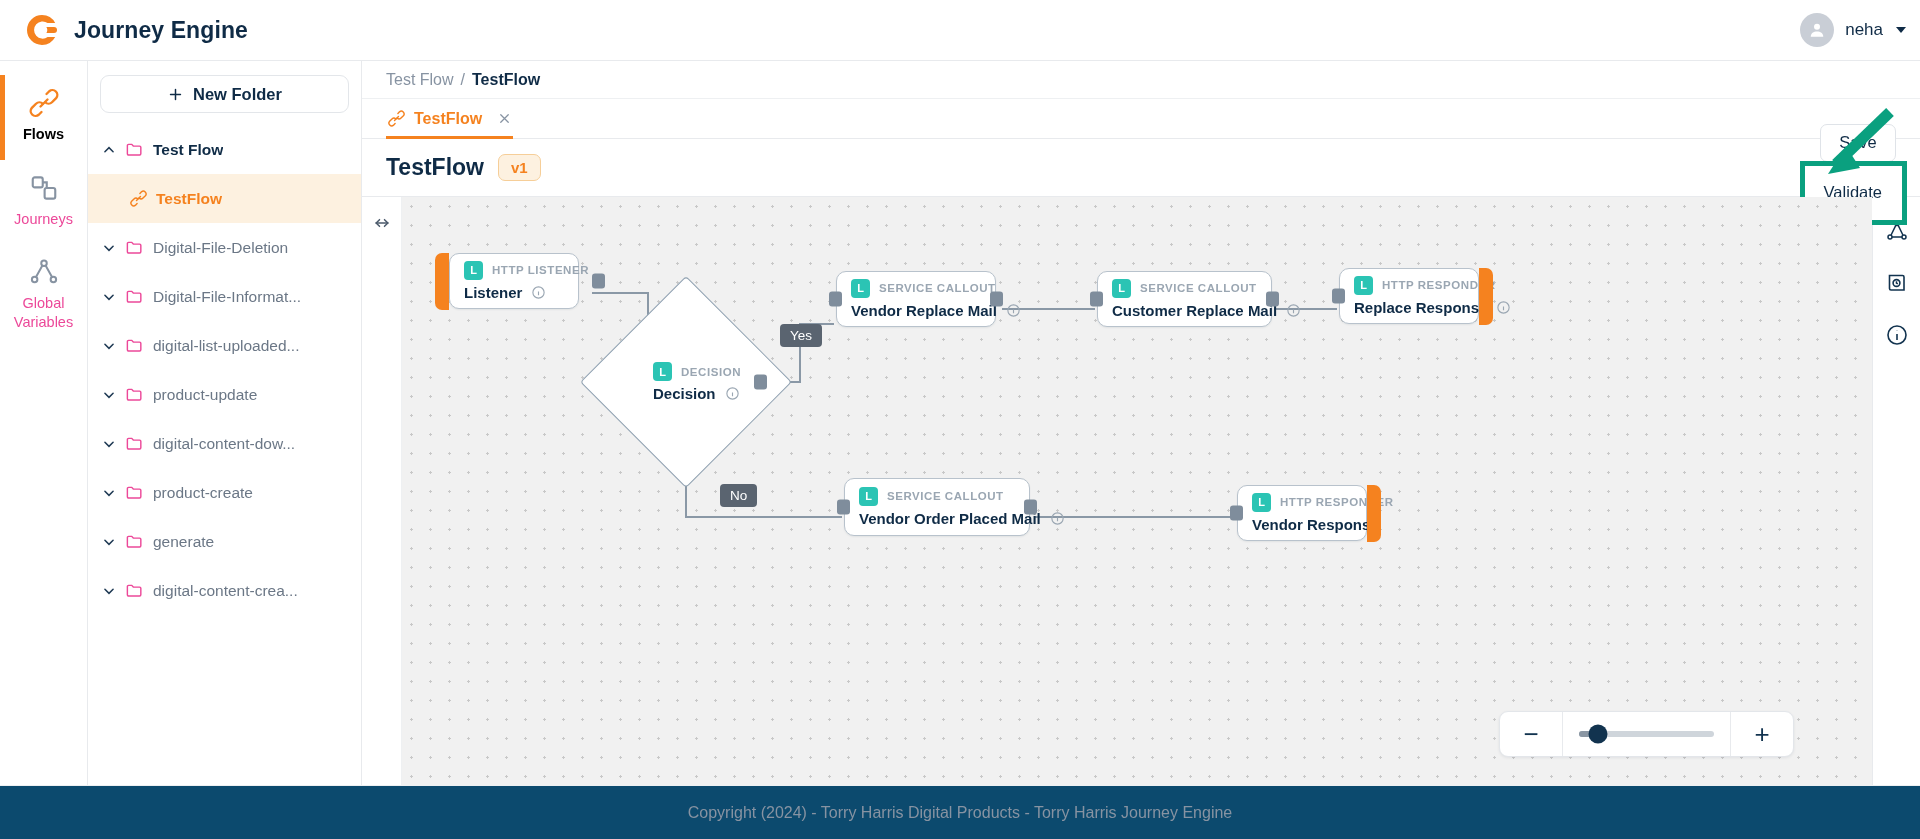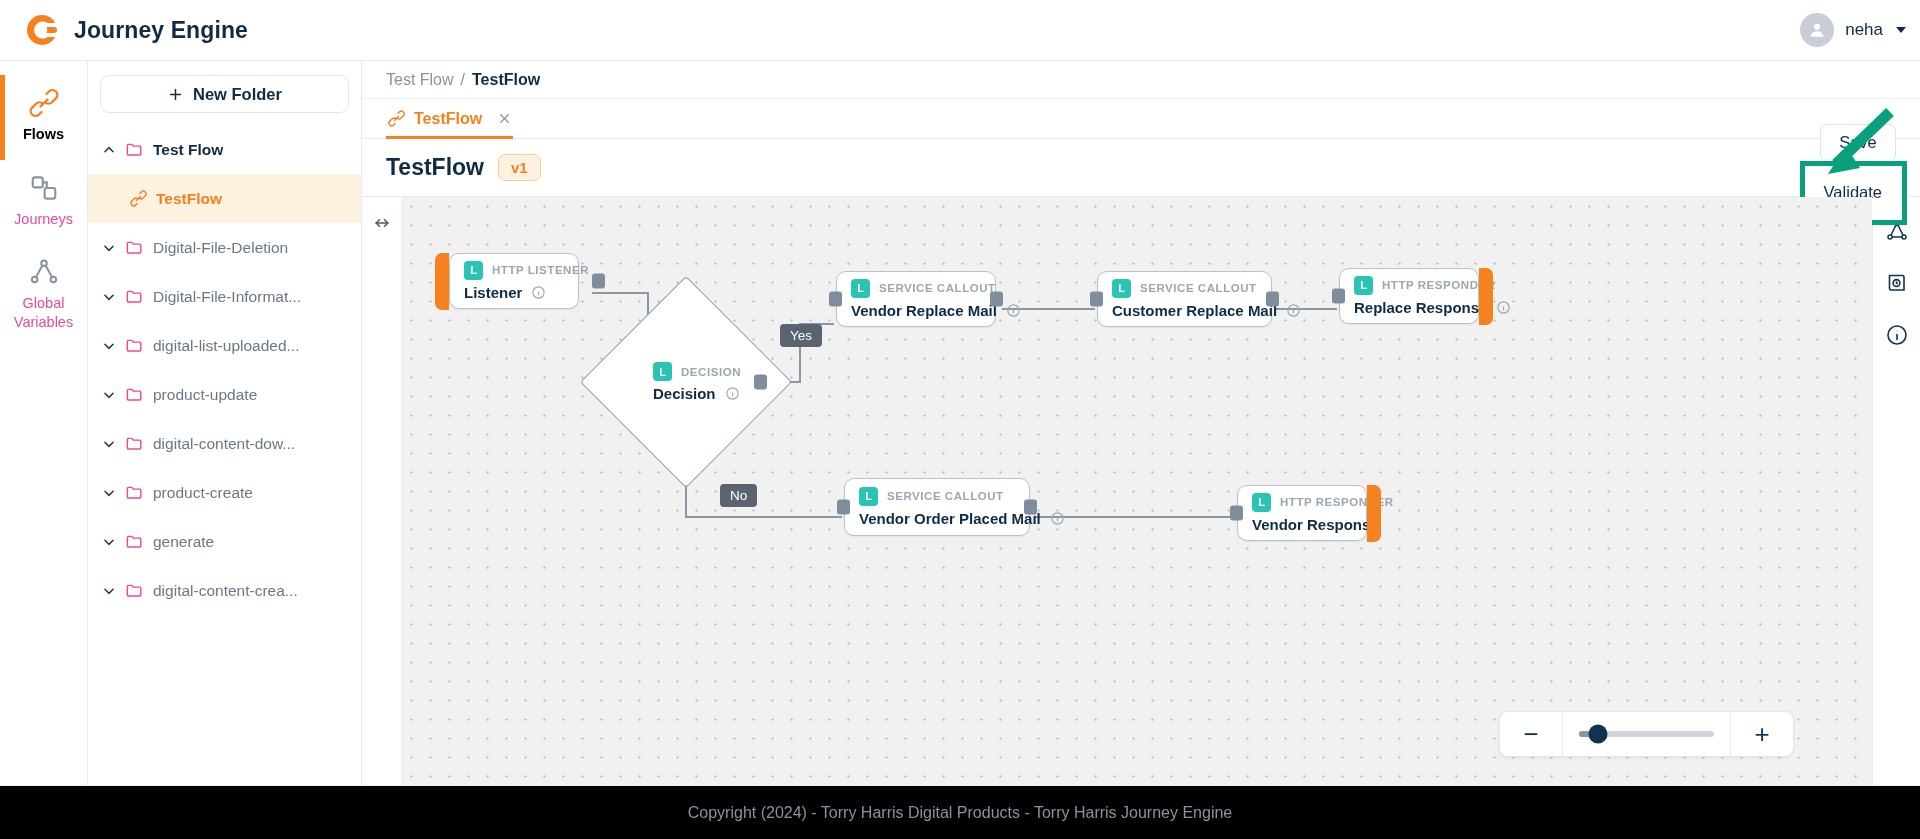--- a/index.html
+++ b/index.html
@@ -236,21 +236,21 @@
   .zoom-slider-wrap { flex: 1; display: flex; align-items: center; padding: 0 16px; position: relative; }
   .zoom-track { position: relative; width: 100%; height: 6px; background: #cfd5db; border-radius: 3px; }
   .zoom-fill { position: absolute; left: 0; top: 0; bottom: 0; width: 14%; background: #8a96a3; border-radius: 3px; }
   .zoom-thumb {
     position: absolute; left: 14%; top: 50%; transform: translate(-50%,-50%);
     width: 19px; height: 19px; border-radius: 50%; background: #12334f; cursor: pointer;
   }
 
   
   .footer {
-    height: 54px; min-height: 54px; background: #000000; border-top: 1px solid #eef0f2;
+    height: 54px; min-height: 54px; background: #0c4a6e; border-top: 1px solid #eef0f2;
     display: flex; align-items: center; justify-content: center;
     font-size: 16px; color: #8793a2;
   }
 </style>
 </head>
 <body>
 
 <div class="app">
 
   <div class="topbar">

